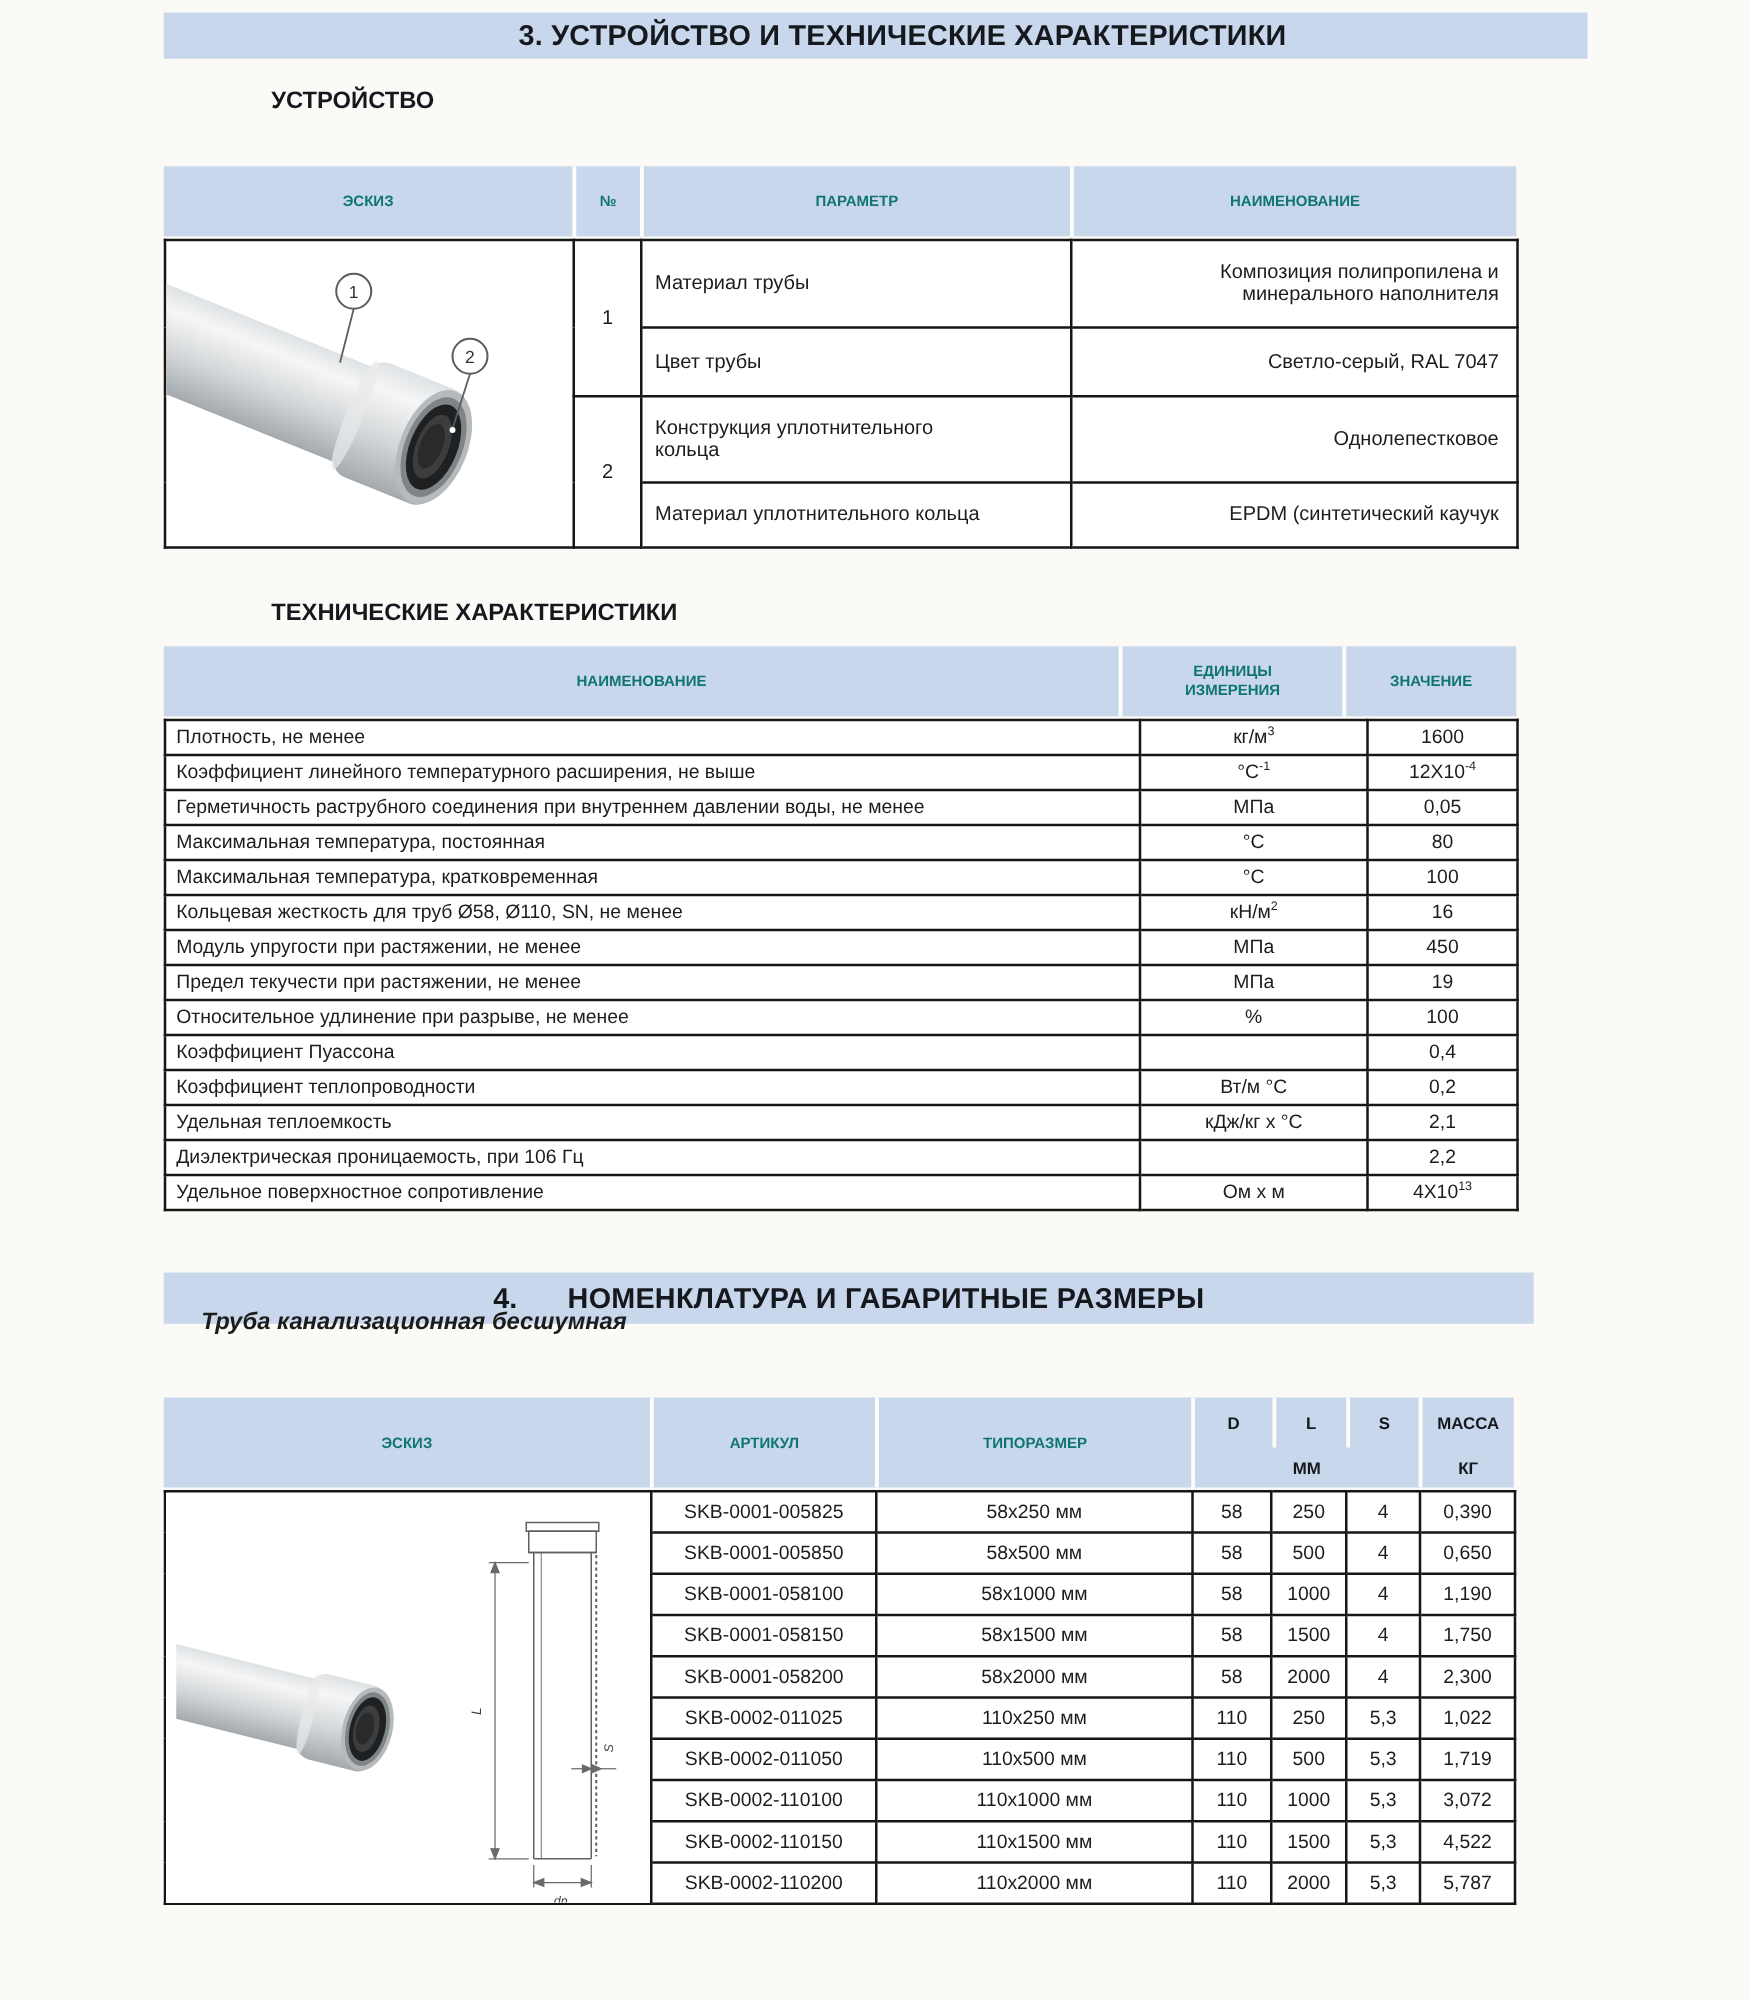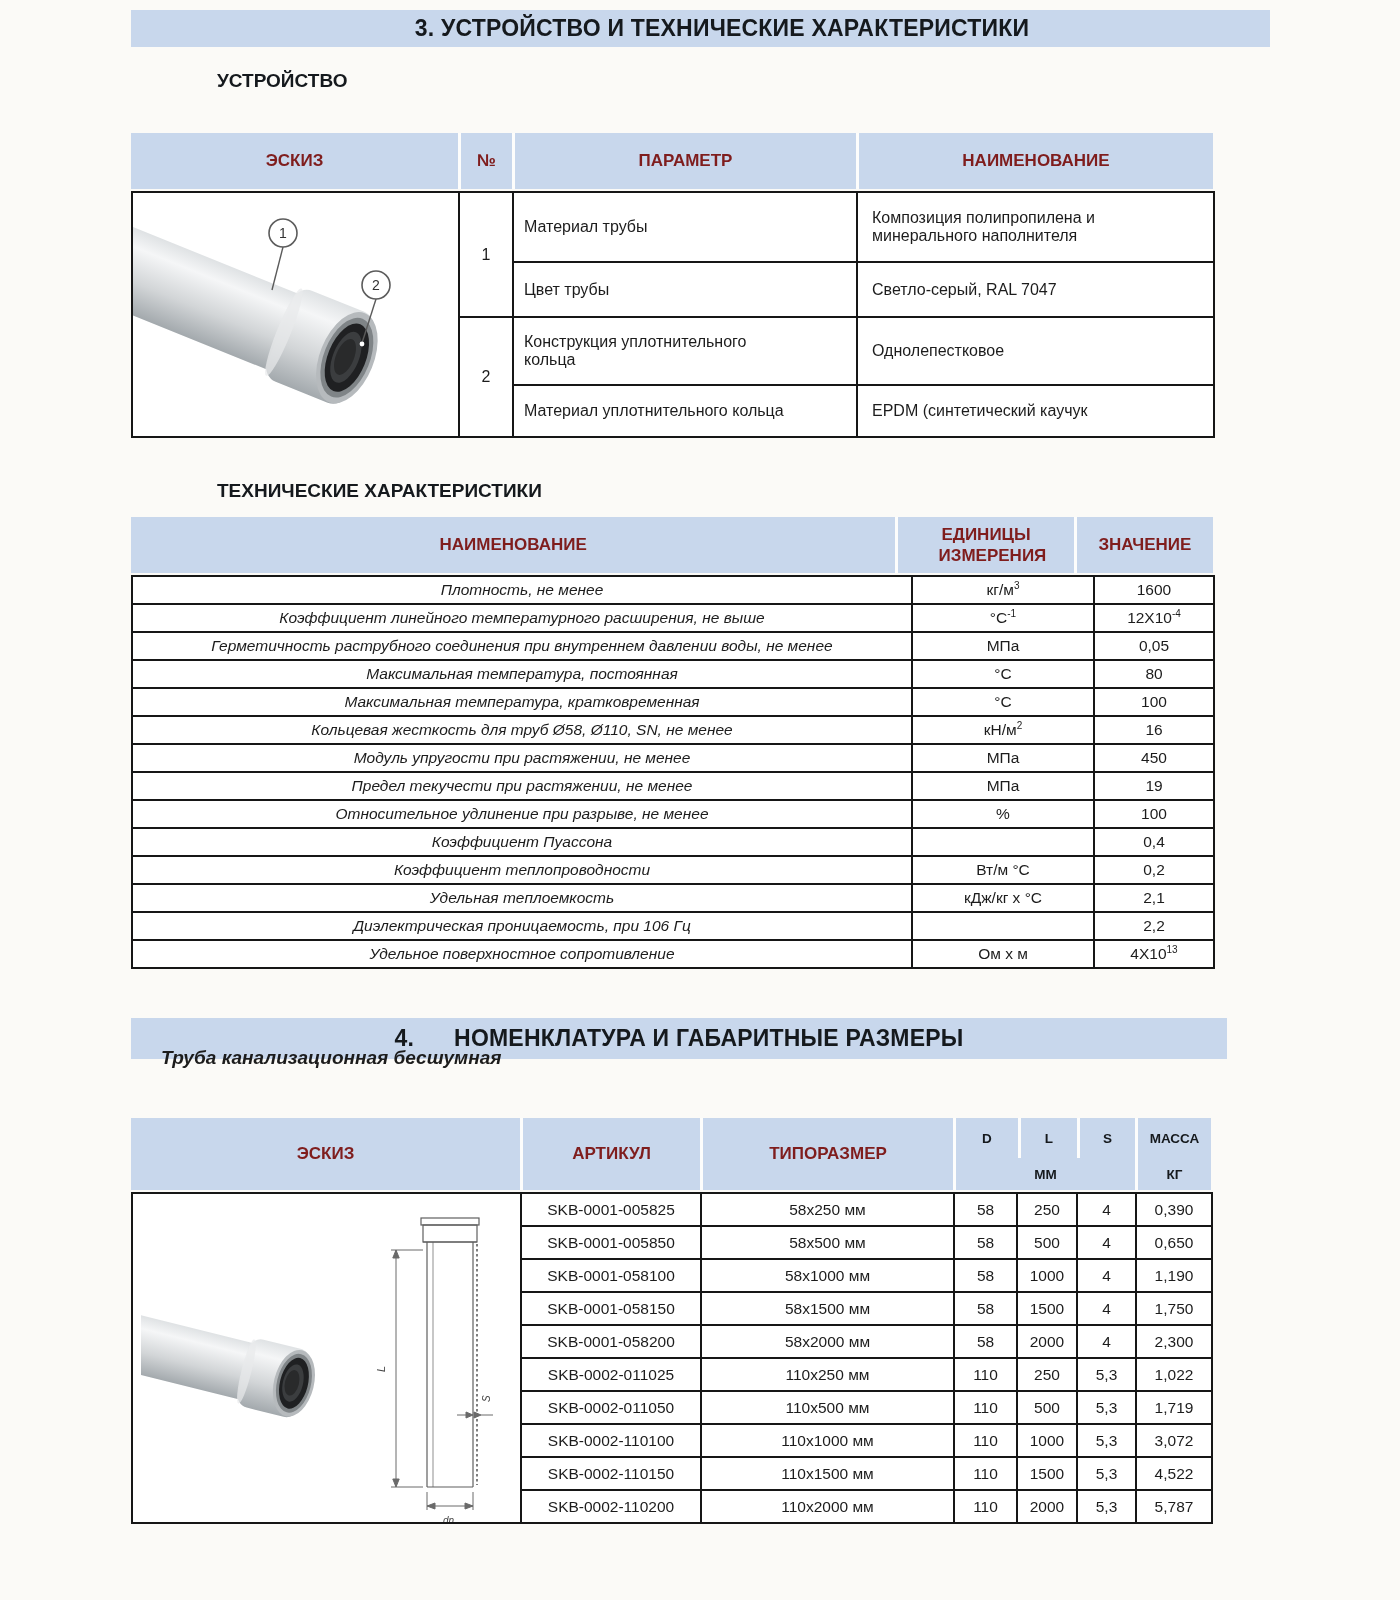--- a/index.html
+++ b/index.html
@@ -20,41 +20,41 @@
   #h-tech{top:480px;}
   .subtitle{position:absolute;left:161px;top:1047px;font-size:19px;font-weight:bold;font-style:italic;}
 
   .twrap{position:absolute;left:131px;width:1082px;}
   #t1wrap{top:133px;}
   #t2wrap{top:517px;}
   #t3wrap{top:1118px;}
 
   .thead-flex{display:flex;margin-bottom:2px;}
   .hc{background:#c8d7ec;display:flex;align-items:center;justify-content:center;
-      font-weight:bold;font-size:17px;color:#7f1d1d;box-sizing:border-box;text-align:center;}
+      font-weight:bold;font-size:12px;color:#0f766e;box-sizing:border-box;text-align:center;}
   .hc.sep{border-left:3px solid #fdfdfc;}
 
   table{border-collapse:collapse;table-layout:fixed;width:1082px;background:#fff;}
   td{border:2px solid #161616;box-sizing:border-box;overflow:hidden;vertical-align:middle;}
 
   
   #t1head{height:56px;}
   #t1 td{font-size:16px;}
   #t1 .param{text-align:left;padding:4px 10px;}
   #t1 .param.forcewrap{padding-right:105px;}
-  #t1 .val{text-align:left;padding:16px 14px;}
+  #t1 .val{text-align:right;padding:16px 14px;}
   #t1 .numcell{text-align:center;}
   #t1 .sketchcell{padding:0;background:#fff;}
 
   
   #t2head{height:56px;}
   #t2head .hc span{display:inline-block;}
   #t2head .unitspan{max-width:95px;line-height:1.25;}
   #t2 td{height:28px;font-size:15.5px;}
-  #t2 .tname{text-align:center;padding:1px 8px;font-style:italic;}
+  #t2 .tname{text-align:left;padding:1px 8px;}
   #t2 .tunit,#t2 .tval{text-align:center;padding:1px 2px;}
   sup{font-size:10px;line-height:0;}
 
   
   #t3head{height:72px;}
   #t3head .stack{display:flex;flex-direction:column;background:#c8d7ec;box-sizing:border-box;}
   #t3head .stack .toprow{display:flex;height:40px;}
   #t3head .stack .botrow{height:32px;display:flex;align-items:center;justify-content:center;
       font-weight:bold;font-size:13.5px;color:#15191d;}
   #t3head .subhc{display:flex;align-items:center;justify-content:center;font-weight:bold;

